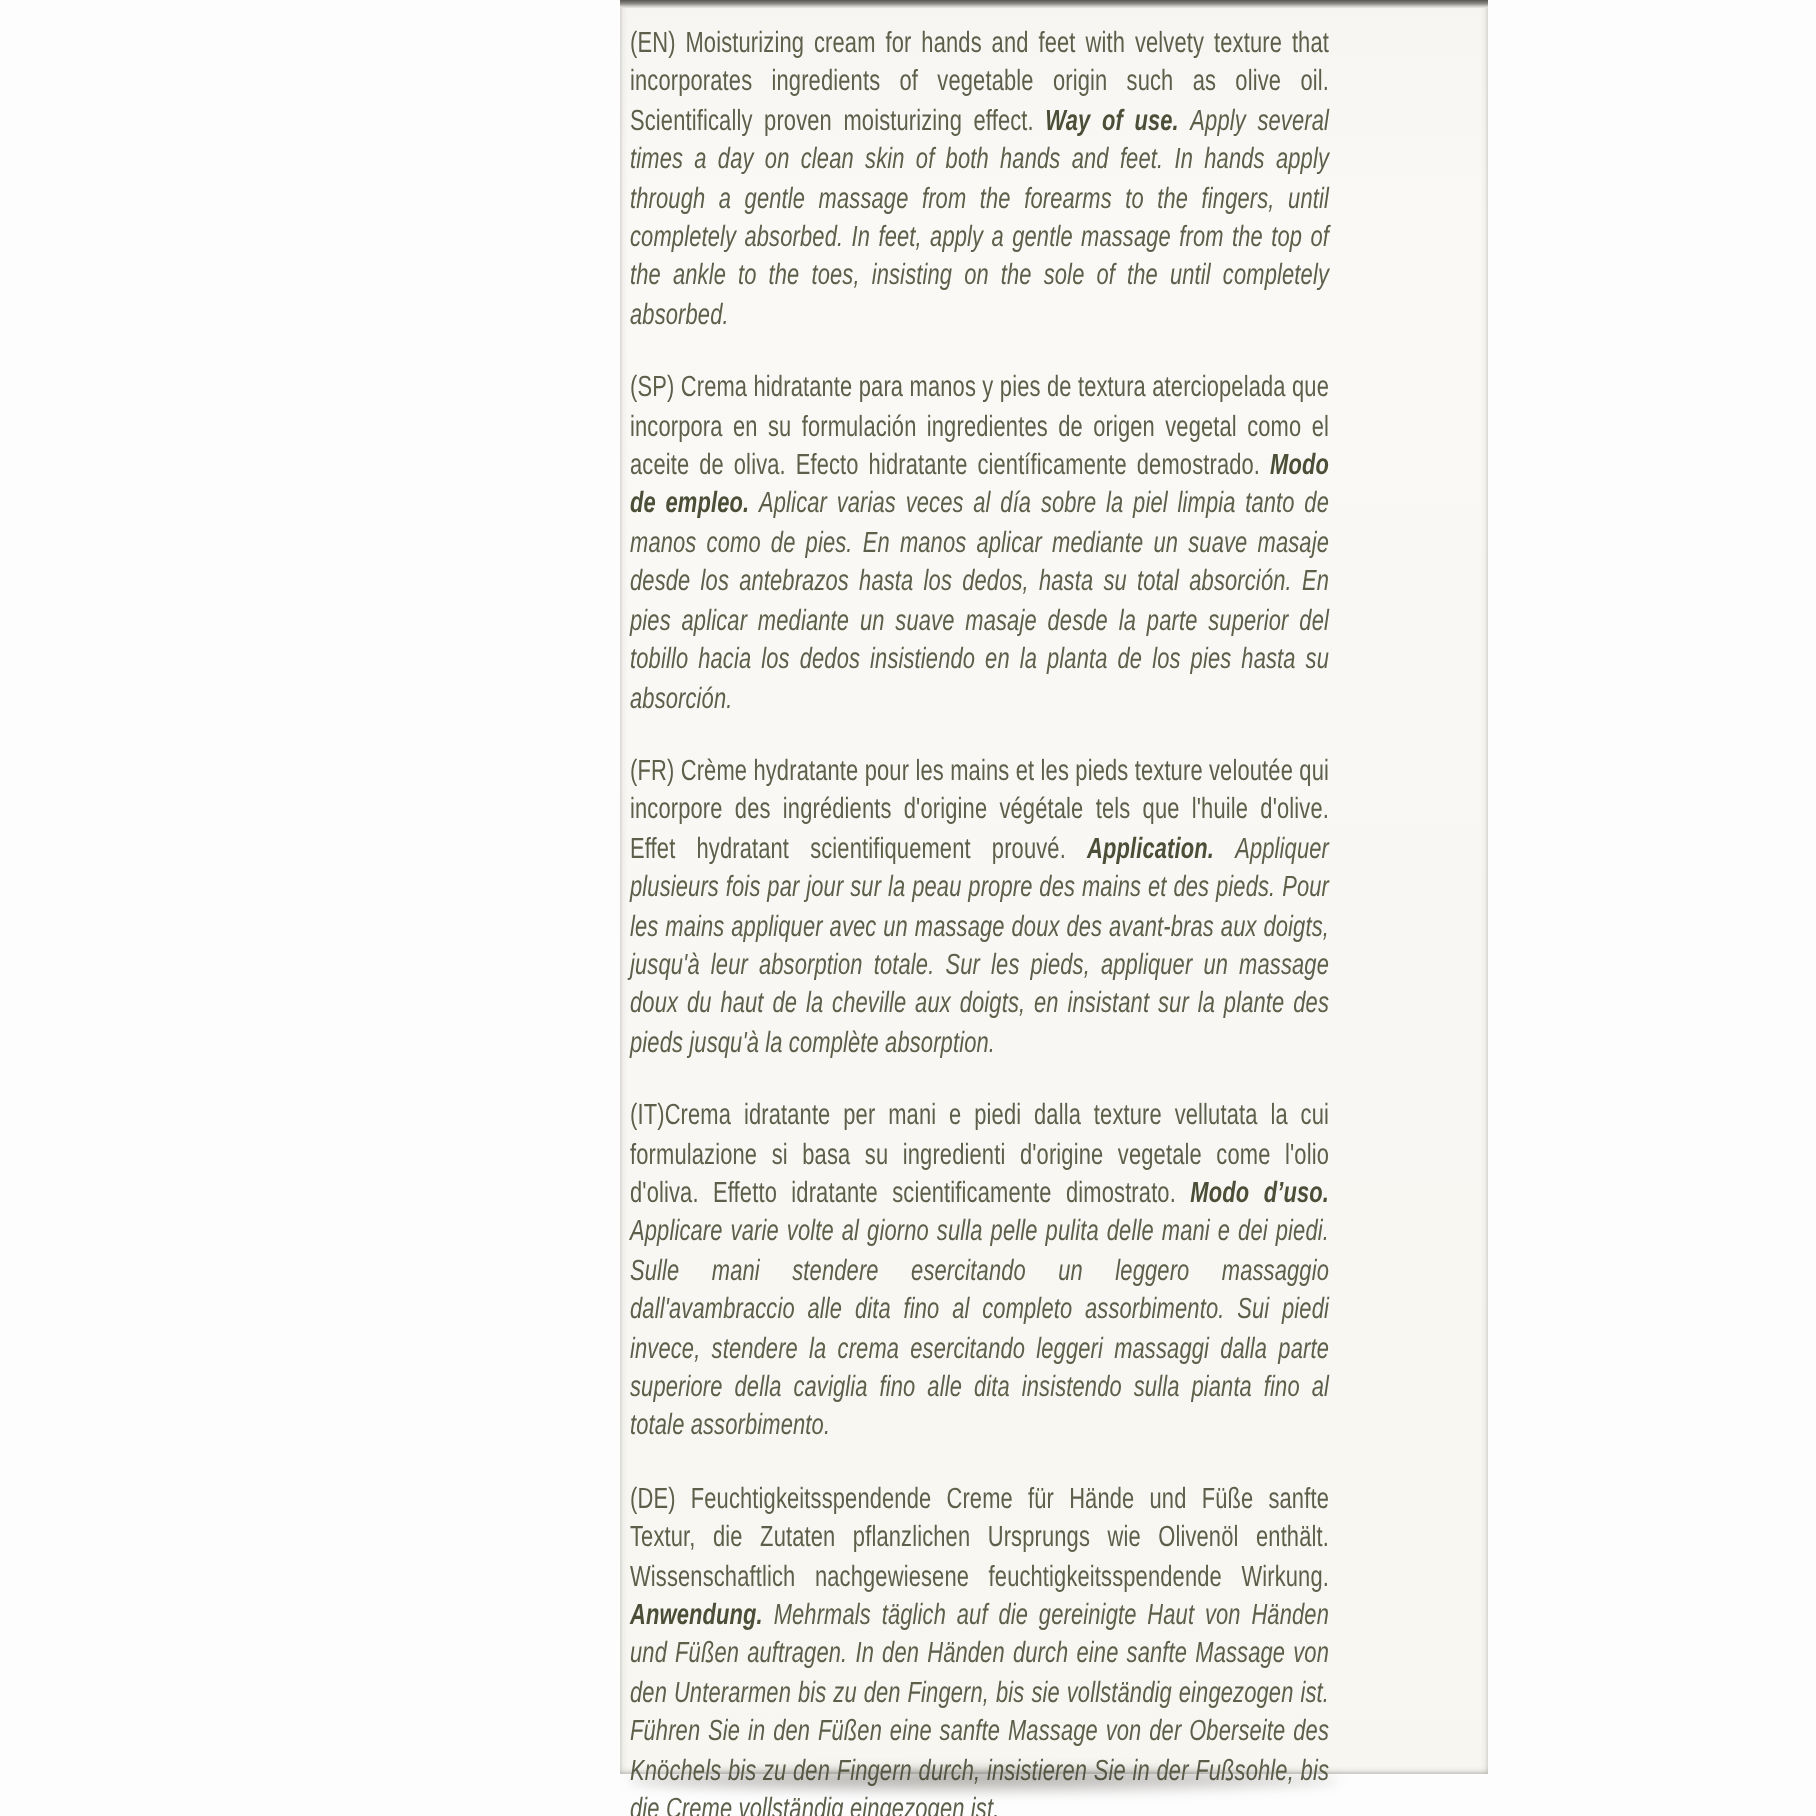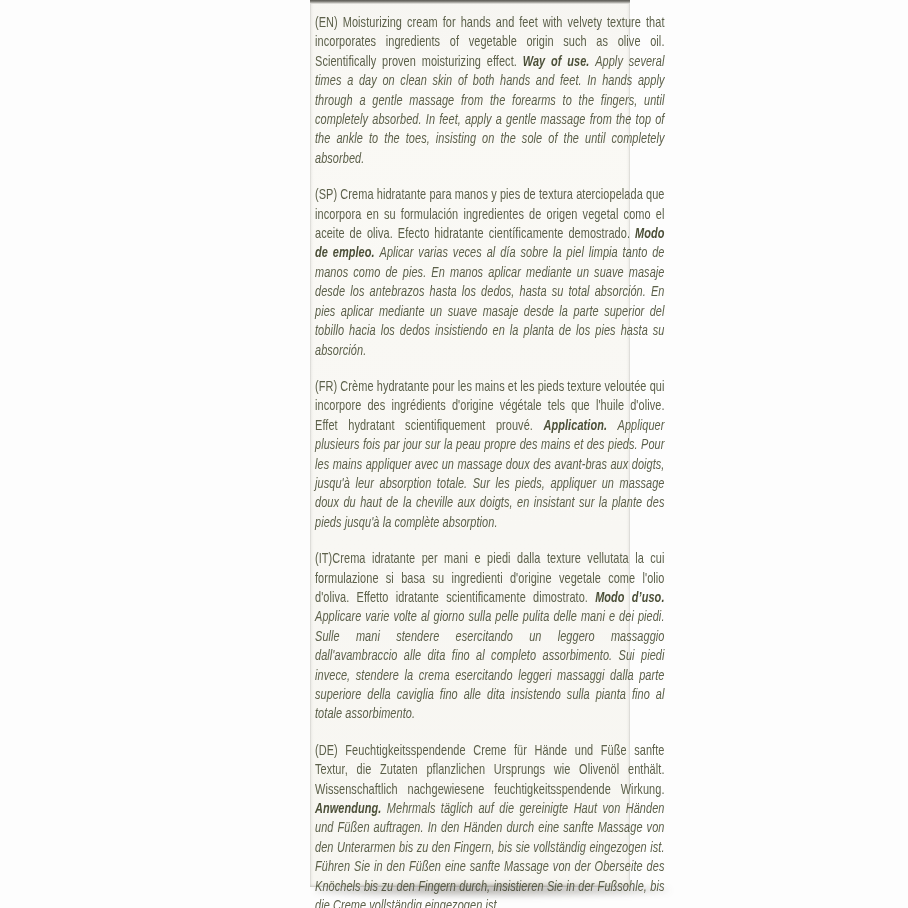--- a/index.html
+++ b/index.html
@@ -16,21 +16,21 @@
   }
   .stage {
     position: absolute;
     inset: 0;
   }
   
   .panel {
     position: absolute;
     left: 310px;
     top: 0;
-    width: 320px;
+    width: 434px;
     height: 887px;
     background: linear-gradient(180deg, #f6f5f1 0%, #faf9f5 12%, #f8f7f3 60%, #f7f6f1 100%);
     box-shadow:
       inset 0 0 0 1px rgba(60,60,50,0.05),
       inset 2px 0 3px -1px rgba(60,60,50,0.12),
       inset -2px 0 3px -1px rgba(60,60,50,0.12),
       inset 0 -3px 3px -2px rgba(60,60,50,0.18);
   }
   
   .top-edge {

